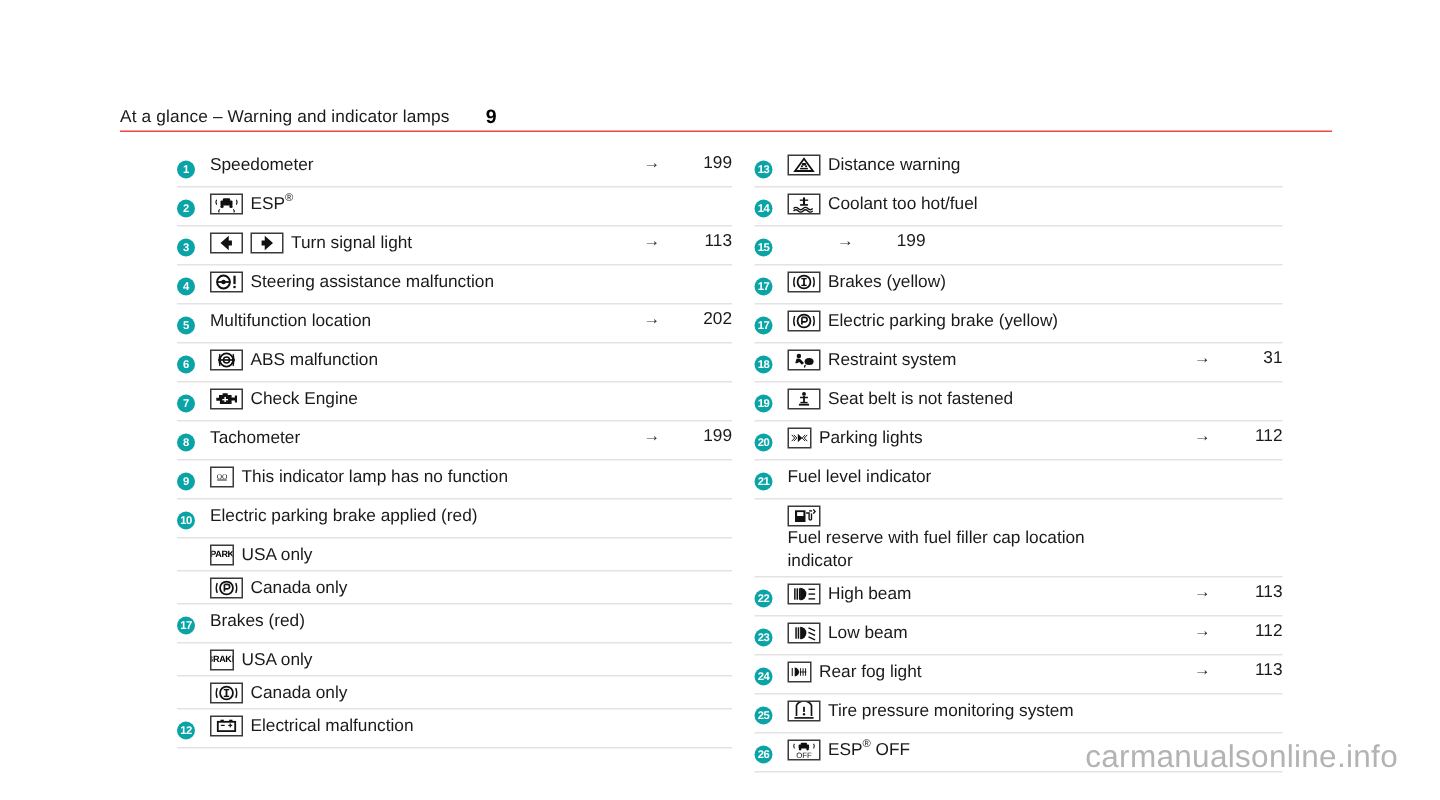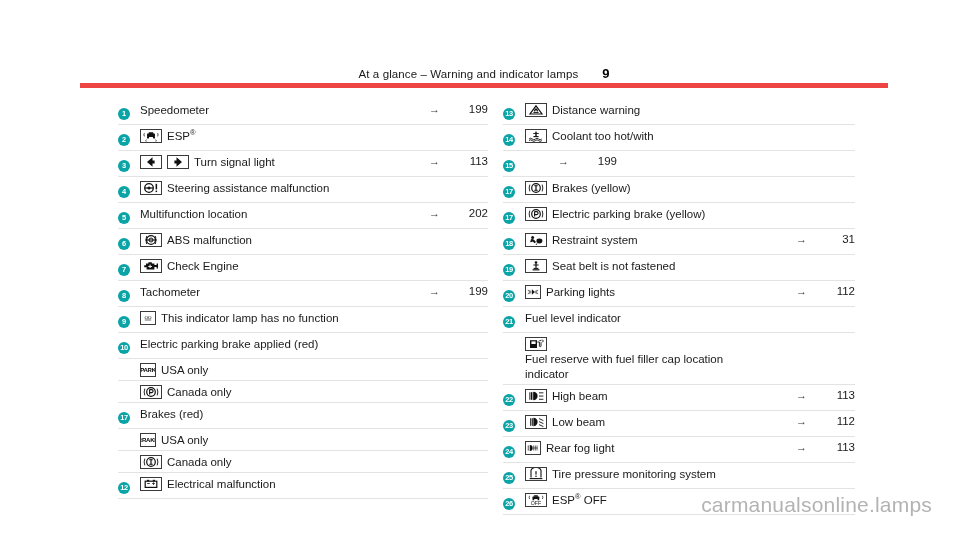--- a/index.html
+++ b/index.html
@@ -18,22 +18,22 @@
 
   
   .page-header {
     position: absolute;
     left: 80px;
     top: 62px;
     width: 808px;
     height: 26px;
     display: flex;
     align-items: flex-end;
-    justify-content: center;
-    border-bottom: 5px solid #ef4444;
+    justify-content: flex-start;
+    border-bottom: 1px solid #ef4444;
     box-sizing: border-box;
   }
   .header-title {
     font-size: 11.5px;
     color: #1a1a1a;
     letter-spacing: 0.1px;
     padding-bottom: 3px;
     white-space: nowrap;
   }
   .header-pagenum {
@@ -477,21 +477,21 @@
               <svg width="20" height="12" viewBox="0 0 20 12">
                 <g>
                   <rect x="9.3" y="1.6" width="1.4" height="5" fill="#111"></rect>
                   <rect x="7.2" y="3" width="5.6" height="0.9" fill="#111"></rect>
                   <path d="M7.4 6.6 L12.6 6.6" stroke="#111" stroke-width="1.1"></path>
                   <path d="M3 9 q1.6 -1.6 3.2 0 t3.2 0 t3.2 0 t3.2 0" stroke="#111" stroke-width="0.9" fill="none"></path>
                   <path d="M3 10.6 q1.6 -1.6 3.2 0 t3.2 0 t3.2 0 t3.2 0" stroke="#111" stroke-width="0.9" fill="none"></path>
                 </g>
               </svg>
             </span>
-            <span class="label">Coolant too hot/with</span>
+            <span class="label">Coolant too hot/fuel</span>
           </div>
         </div>
         <div class="ref-cell"></div>
       </div>
       <div class="row">
         <div class="num-cell"><span class="num">15</span></div>
         <div class="ref-cell">
           <span class="ref-arrow">→</span>
           <span class="ref-page">199</span>
         </div>
@@ -735,13 +735,13 @@
               </svg>
             </span>
             <span class="label">ESP<sup>®</sup> OFF</span>
           </div>
         </div>
         <div class="ref-cell"></div>
       </div>
     </div>
 </div>
 
-<div class="watermark">carmanualsonline.lamps</div>
+<div class="watermark">carmanualsonline.info</div>
 
 </body></html>

